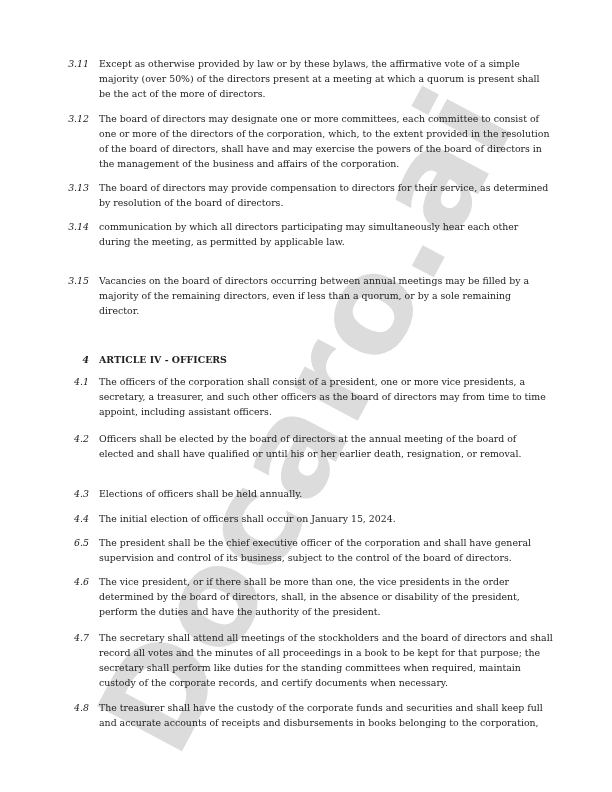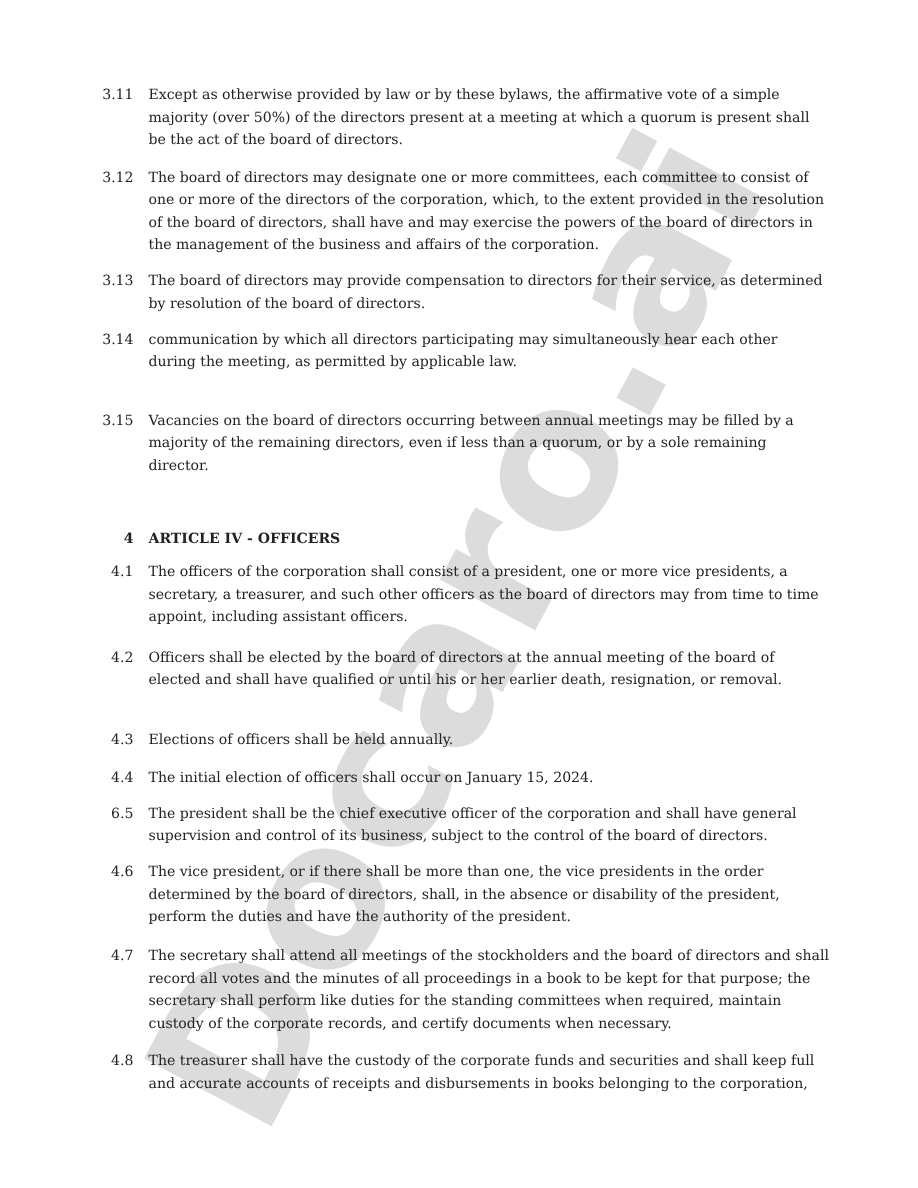--- a/index.html
+++ b/index.html
@@ -26,20 +26,21 @@
   .clause {
     position: absolute;
     left: 0; width: 612px;
     font-size: 9.4px;
     line-height: 15px;
   }
   .clause .num {
     position: absolute;
     left: 56px; width: 33px;
     text-align: right;
+    font-style: italic;
   }
   .clause .text {
     position: absolute;
     left: 99px; width: 446px;
     text-align: left;
   }
   .clause .text .ln { display: block; white-space: nowrap; }
   .heading { font-weight: bold; }
 </style>
 </head>
@@ -48,21 +49,21 @@
 <div class="page">
   <div class="watermark">Docaro.ai</div>
 
   <div class="content">
 
     <div class="clause" style="top:56px">
       <span class="num">3.11</span>
       <div class="text">
         <span class="ln">Except as otherwise provided by law or by these bylaws, the affirmative vote of a simple</span>
         <span class="ln">majority (over 50%) of the directors present at a meeting at which a quorum is present shall</span>
-        <span class="ln">be the act of the board of directors.</span>
+        <span class="ln">be the act of the more of directors.</span>
       </div>
     </div>
 
     <div class="clause" style="top:111px">
       <span class="num">3.12</span>
       <div class="text">
         <span class="ln">The board of directors may designate one or more committees, each committee to consist of</span>
         <span class="ln">one or more of the directors of the corporation, which, to the extent provided in the resolution</span>
         <span class="ln">of the board of directors, shall have and may exercise the powers of the board of directors in</span>
         <span class="ln">the management of the business and affairs of the corporation.</span>

